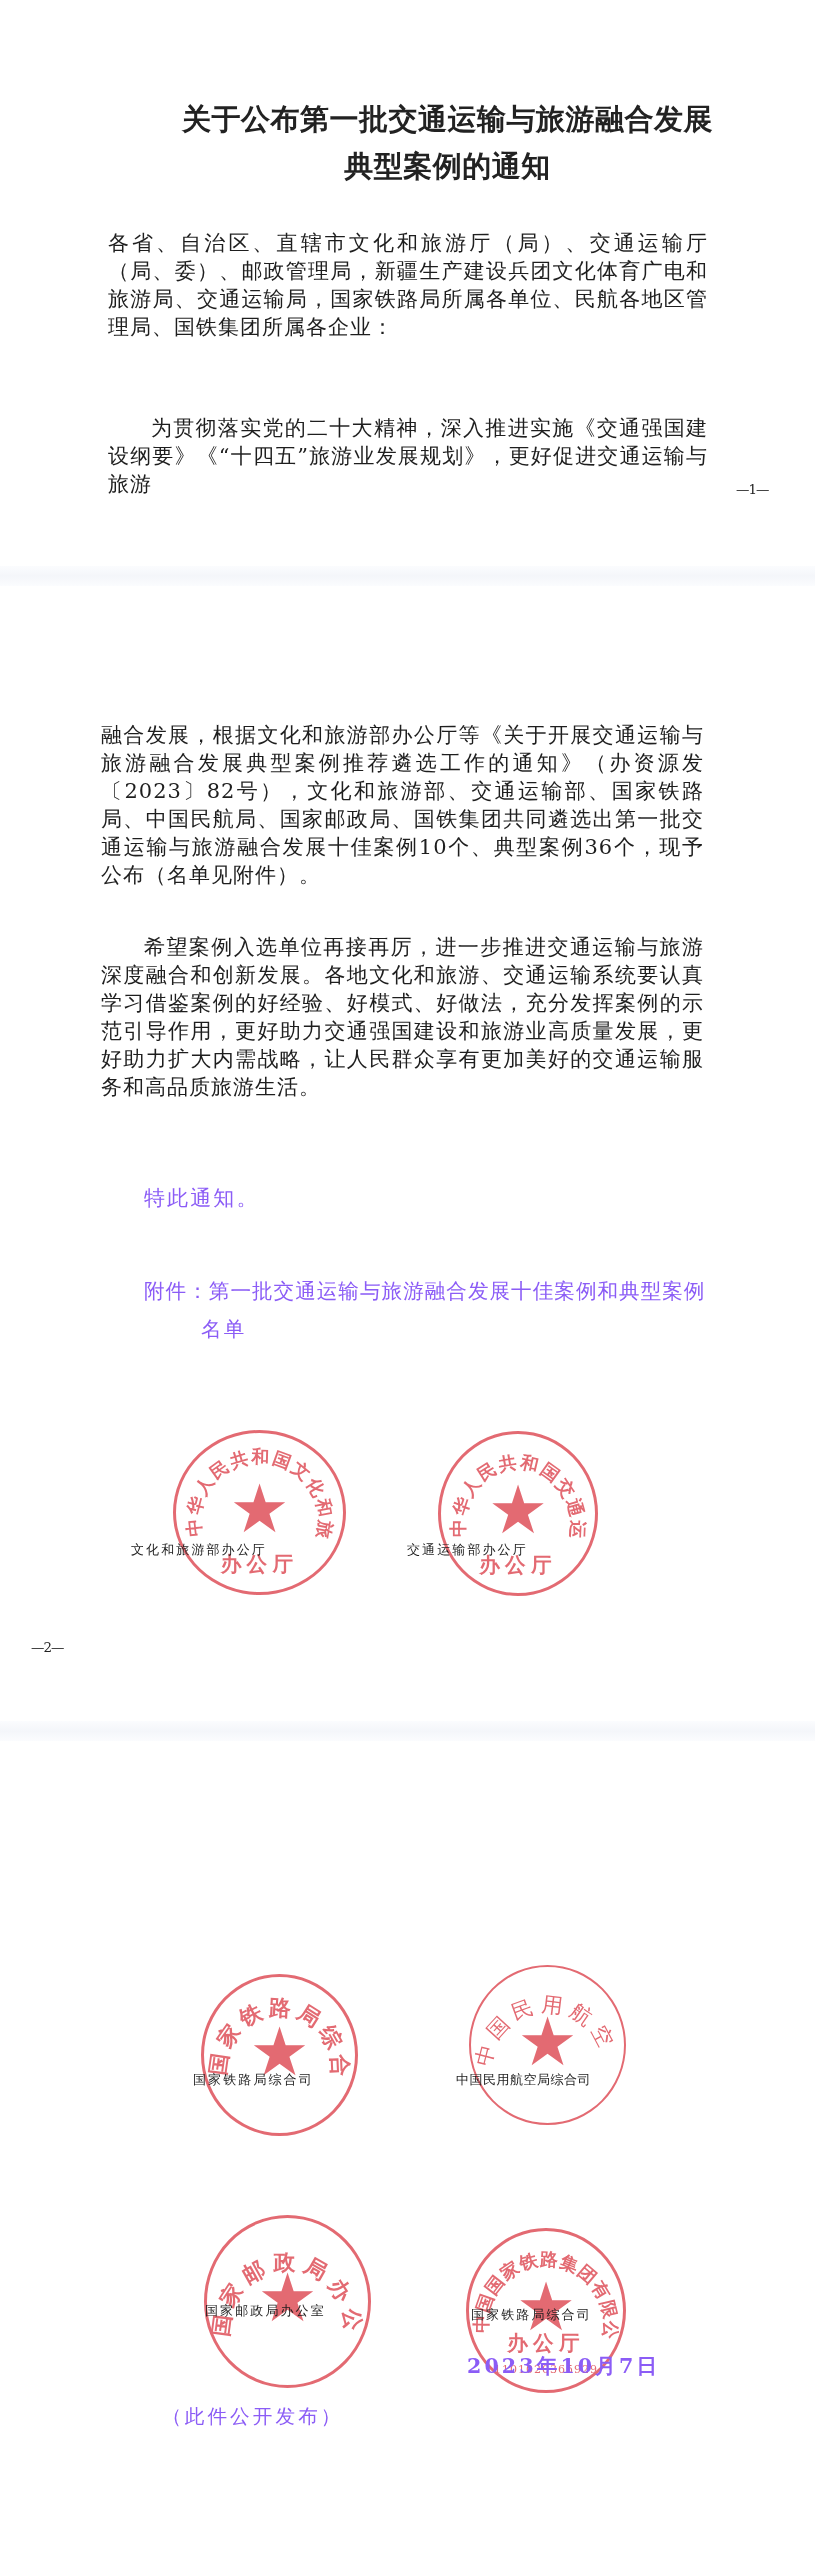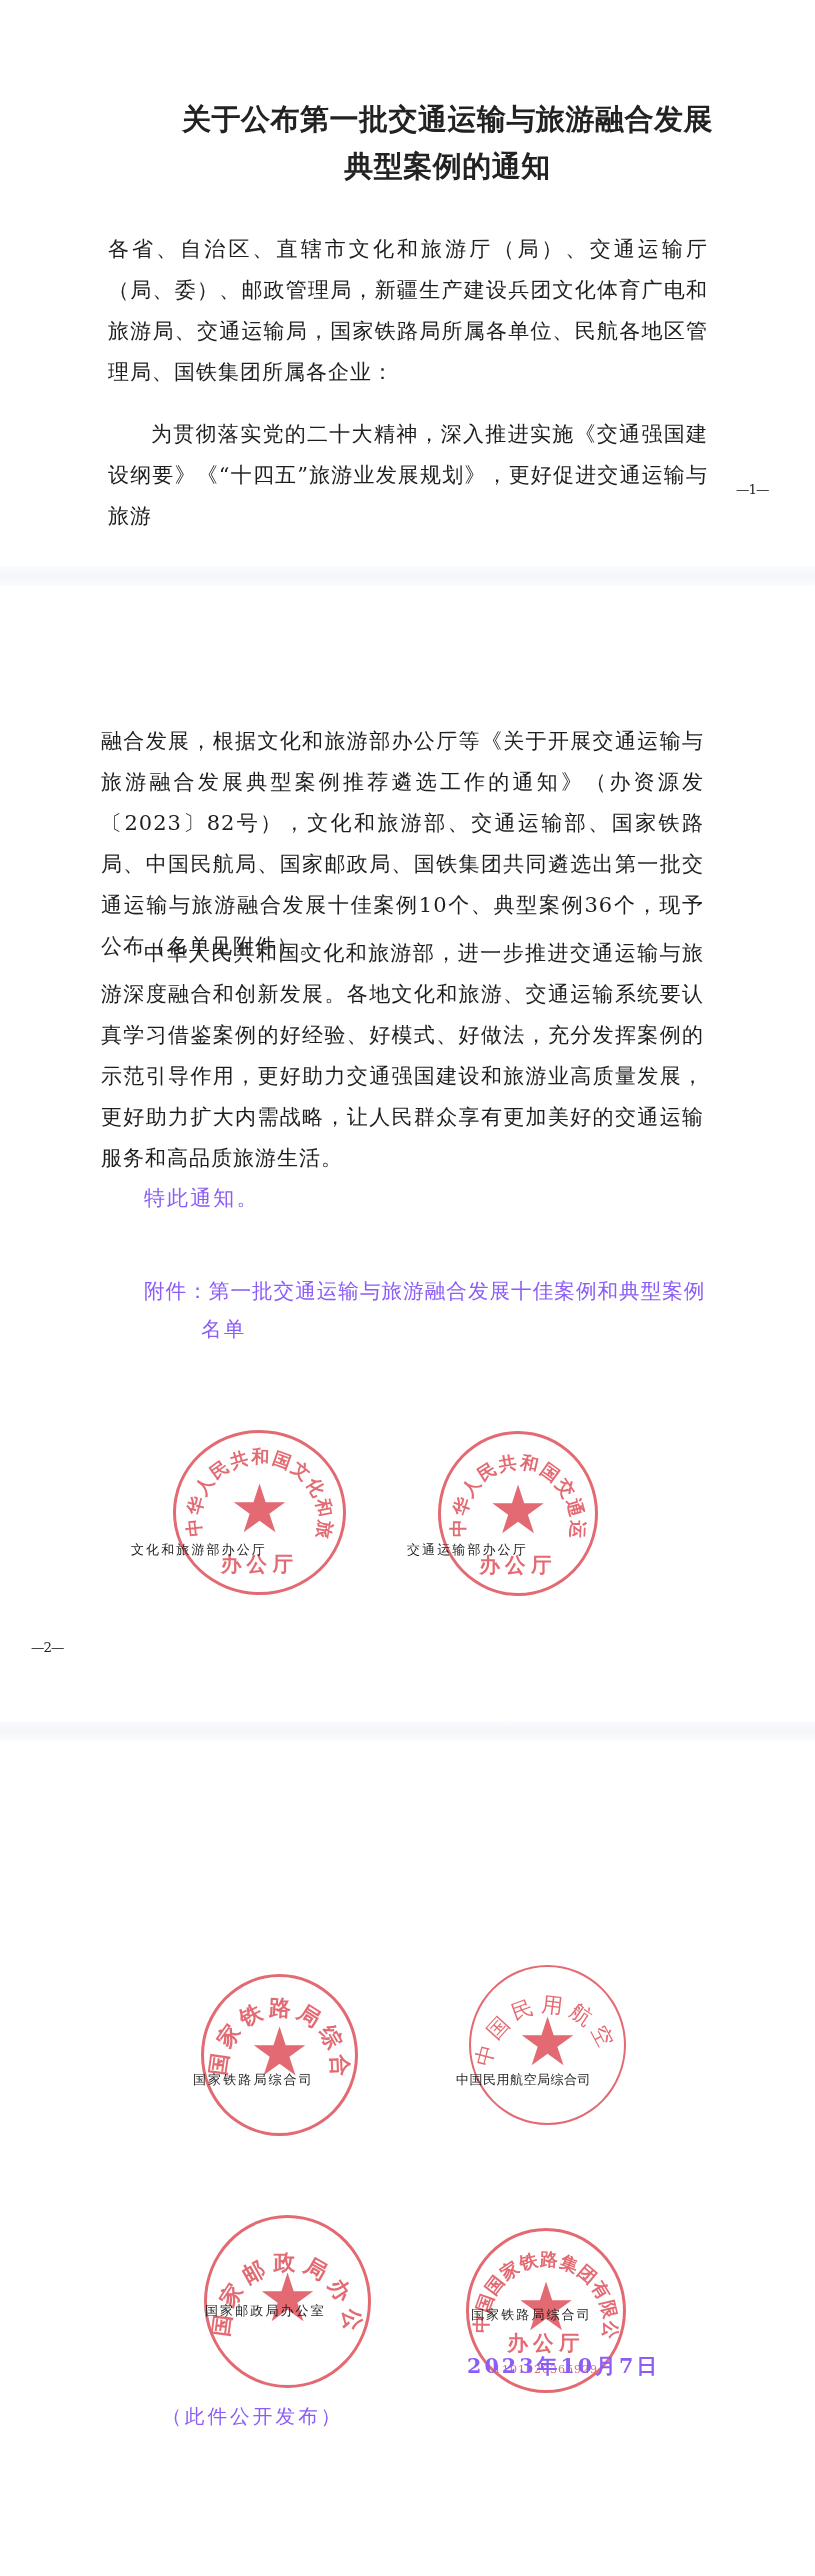--- a/index.html
+++ b/index.html
@@ -13,21 +13,21 @@
       linear-gradient(90deg, transparent 0, transparent 155px, rgba(180,190,205,.45) 155px, rgba(180,190,205,.45) 155px, transparent 155px),
       linear-gradient(90deg, transparent 0, transparent 267px, rgba(200,215,235,.4) 267px, rgba(200,215,235,.4) 267px, transparent 267px),
       linear-gradient(90deg, transparent 0, transparent 379px, rgba(200,215,235,.35) 379px, rgba(200,215,235,.35) 379px, transparent 379px);
   }
   .pagebreak { position:absolute; left:0; width:815px; height:19.6px;
     background:linear-gradient(180deg,#fbfcfe,#f4f6fa 50%,#fbfcfe); }
   .title { position:absolute; left:0; width:815px; text-align:center;
     font-family:"DejaVu Sans","Liberation Sans",sans-serif; font-weight:bold;
     font-size:29px; letter-spacing:0.5px; color:#222;padding-left:40px; }
   .para { position:absolute; left:108px; width:600px; font-size:21px;
-    line-height:41px; letter-spacing:1px; color:#1e1e1e; text-align:justify; }
+    line-height:28px; letter-spacing:1px; color:#1e1e1e; text-align:justify; }
   .para.p2 { left:101px; width:603px; }
   .indent { text-indent:43px; }
   .pno { position:absolute; font-size:13.4px; color:#222; letter-spacing:-1px; }
   .stamp { position:absolute; border-radius:50%; border:3.6px solid #e05a63;
     box-sizing:border-box; opacity:.9; }
   .stamp .star { position:absolute; left:50%; top:48%; transform:translate(-50%,-50%);
     color:#e05a63; font-size:67px; line-height:1; }
   .stamp .ring { position:absolute; inset:0; }
   .stamp .ring svg { width:100%; height:100%; }
   .stamp .inner { position:absolute; left:0; width:100%; text-align:center;
@@ -50,21 +50,21 @@
   <div class="para" style="top:229px;">各省、自治区、直辖市文化和旅游厅（局）、交通运输厅（局、委）、邮政管理局，新疆生产建设兵团文化体育广电和旅游局、交通运输局，国家铁路局所属各单位、民航各地区管理局、国铁集团所属各企业：</div>
   <div class="para indent" style="top:394px;margin-top:20px;">为贯彻落实党的二十大精神，深入推进实施《交通强国建设纲要》《“十四五”旅游业发展规划》，更好促进交通运输与旅游</div>
 
   <div class="pno" style="top:482px; left:736px;">—1—</div>
 </div>
 
 <div class="pagebreak" style="top:566px;"></div>
 
 <div>
   <div class="para p2" style="top:721px;">融合发展，根据文化和旅游部办公厅等《关于开展交通运输与旅游融合发展典型案例推荐遴选工作的通知》（办资源发〔2023〕82号），文化和旅游部、交通运输部、国家铁路局、中国民航局、国家邮政局、国铁集团共同遴选出第一批交通运输与旅游融合发展十佳案例10个、典型案例36个，现予公布（名单见附件）。</div>
-  <div class="para p2 indent" style="top:933px;">中华人民共和国文化和旅游部，进一步推进交通运输与旅游深度融合和创新发展。各地文化和旅游、交通运输系统要认真学习借鉴案例的好经验、好模式、好做法，充分发挥案例的示范引导作用，更好助力交通强国建设和旅游业高质量发展，更好助力扩大内需战略，让人民群众享有更加美好的交通运输服务和高品质旅游生活。</div>
+  <div class="para p2 indent" style="top:933px;">希望案例入选单位再接再厉，进一步推进交通运输与旅游深度融合和创新发展。各地文化和旅游、交通运输系统要认真学习借鉴案例的好经验、好模式、好做法，充分发挥案例的示范引导作用，更好助力交通强国建设和旅游业高质量发展，更好助力扩大内需战略，让人民群众享有更加美好的交通运输服务和高品质旅游生活。</div>
   <div class="plain" style="top:1184px; left:144px; font-size:21px;">特此通知。</div>
 
   <div class="plain" style="top:1277px; left:144px; font-size:20.6px; letter-spacing:1px;">
     <span>附件：第一批交通运输与旅游融合发展十佳案例和典型案例</span>
   </div>
   <div class="plain" style="top:1315px; left:201px; font-size:20.6px;">名单</div>
 
   <div class="stamp" style="left:173px; top:1430px; width:173px; height:165px;">
     <div class="ring">
       <svg viewBox="0 0 335 320">

